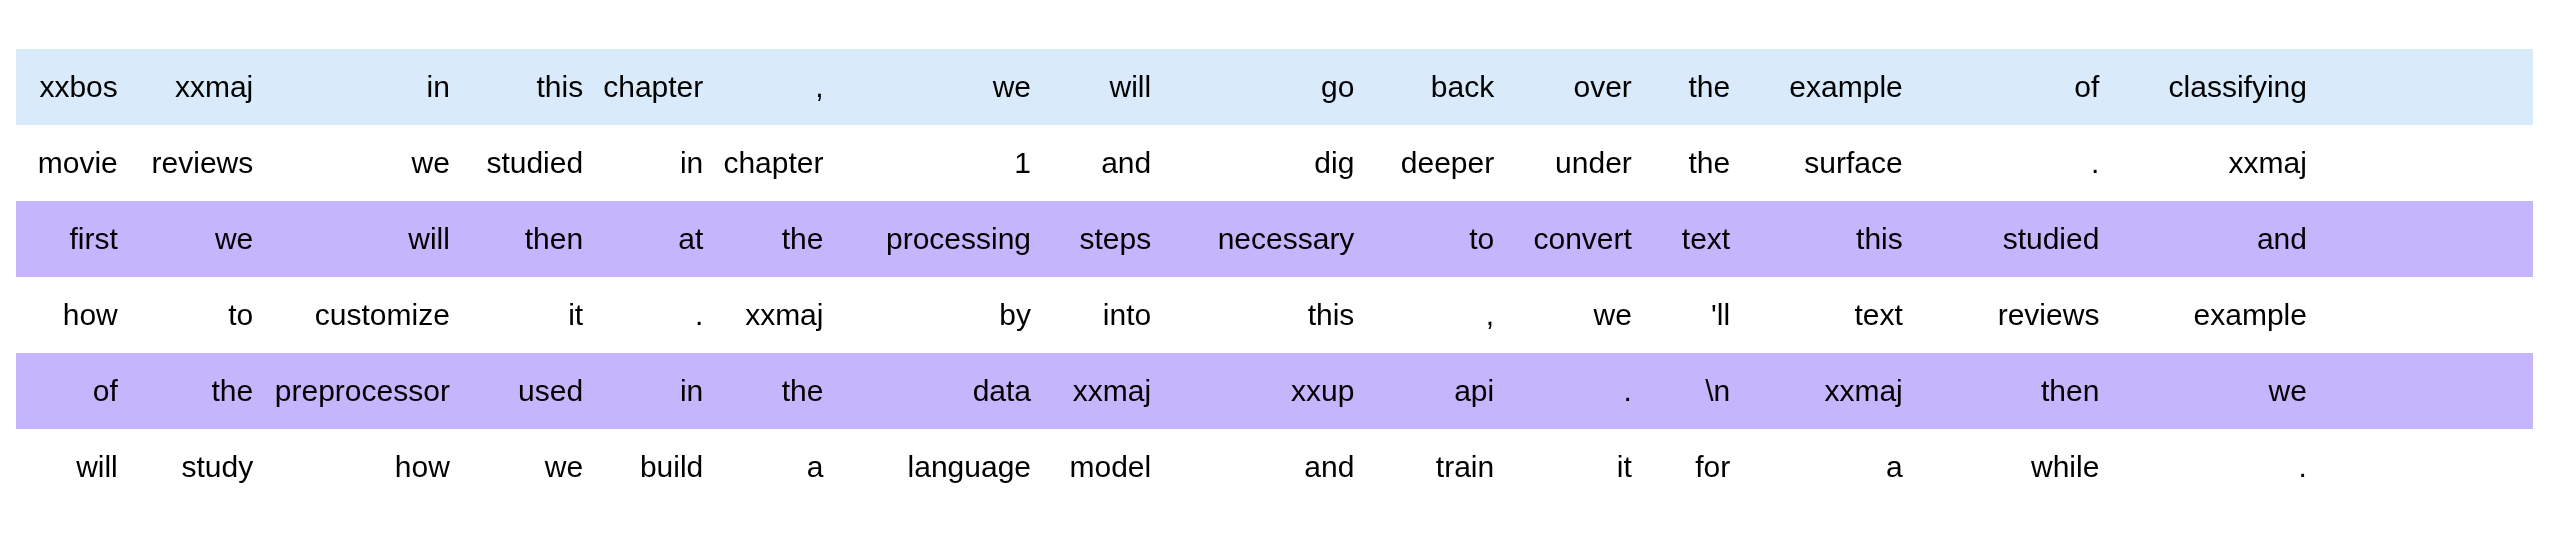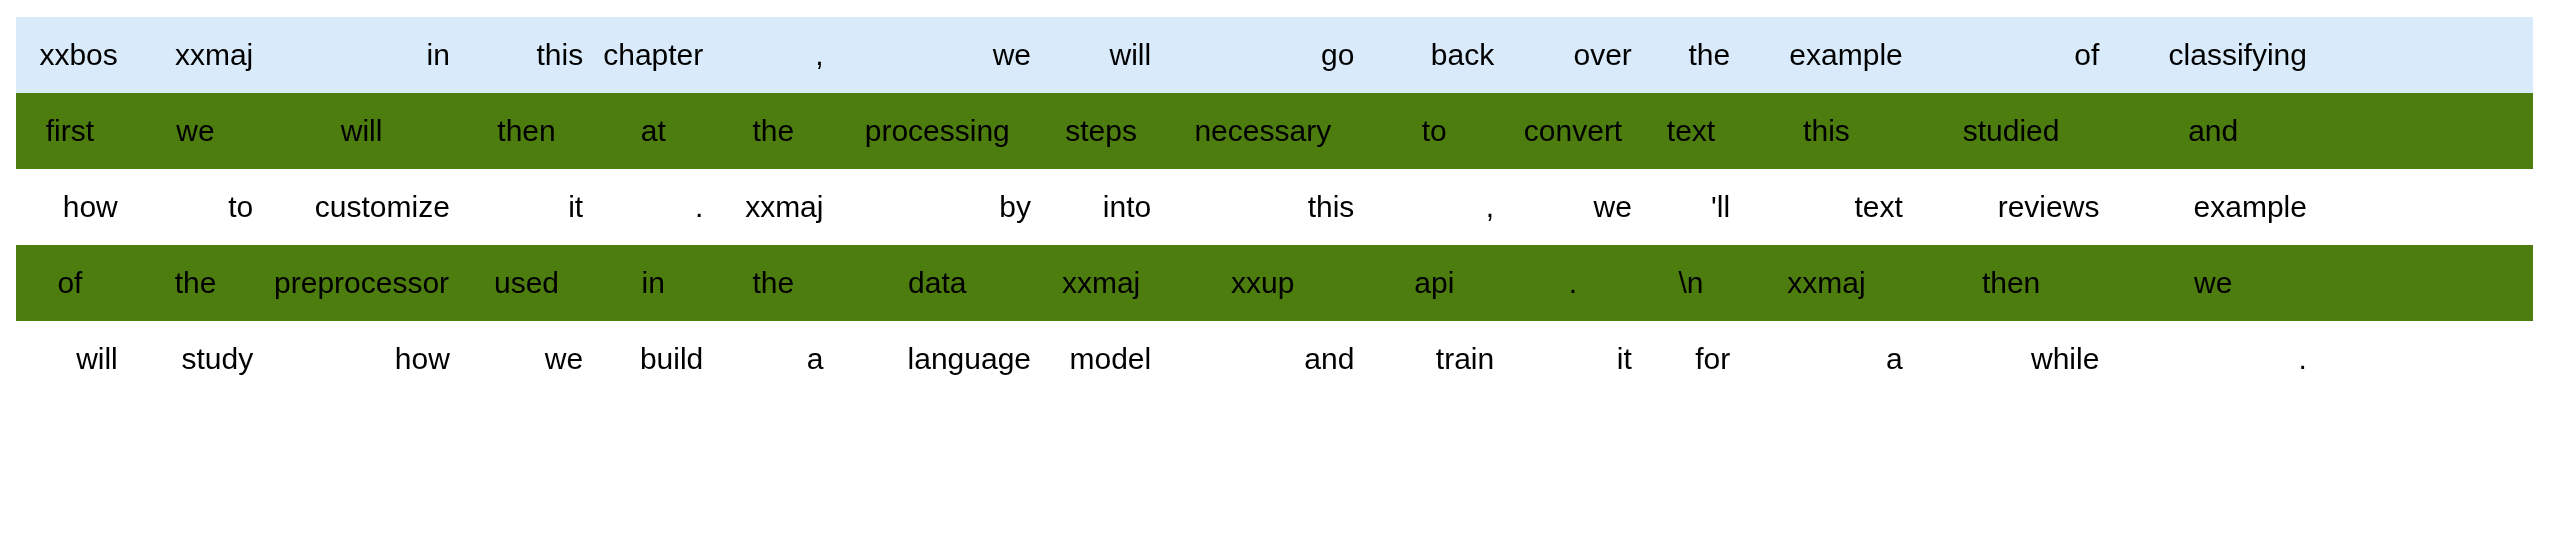--- a/index.html
+++ b/index.html
@@ -20,38 +20,38 @@
     height: 543px;
     box-sizing: border-box;
     padding: 0;
   }
   table.token-table {
     border-collapse: collapse;
     border-spacing: 0;
     border: none;
     table-layout: fixed;
     margin-left: 16px;
-    margin-top: 17px;
+    margin-top: 49px;
     width: 2517px;
   }
   table.token-table td {
     border: none;
     text-align: right;
     vertical-align: middle;
     padding: 0 14px 0 6px;
     height: 76px;
     font-size: 30px;
     line-height: 34px;
     white-space: nowrap;
     overflow: hidden;
     color: #000000;
   }
   tr.row-highlight td { background: #d9eafa; }
   tr.row-odd  td { background: #ffffff; }
-  tr.row-even td { background: #4d7c0f; text-align: center; }
+  tr.row-even td { background: #c4b5fd; }
 
   
   col.c0  { width: 106px; }
   col.c1  { width: 124px; }
   col.c2  { width: 180px; }
   col.c3  { width: 122px; }
   col.c4  { width: 110px; }
   col.c5  { width: 110px; }
   col.c6  { width: 190px; }
   col.c7  { width: 110px; }
@@ -99,20 +99,38 @@
           <td>will</td>
           <td>go</td>
           <td>back</td>
           <td>over</td>
           <td>the</td>
           <td>example</td>
           <td>of</td>
           <td>classifying</td>
           <td></td>
         </tr>
+        <tr class="row-odd">
+          <td>movie</td>
+          <td>reviews</td>
+          <td>we</td>
+          <td>studied</td>
+          <td>in</td>
+          <td>chapter</td>
+          <td>1</td>
+          <td>and</td>
+          <td>dig</td>
+          <td>deeper</td>
+          <td>under</td>
+          <td>the</td>
+          <td>surface</td>
+          <td>.</td>
+          <td>xxmaj</td>
+          <td></td>
+        </tr>
         <tr class="row-even">
           <td>first</td>
           <td>we</td>
           <td>will</td>
           <td>then</td>
           <td>at</td>
           <td>the</td>
           <td>processing</td>
           <td>steps</td>
           <td>necessary</td>

